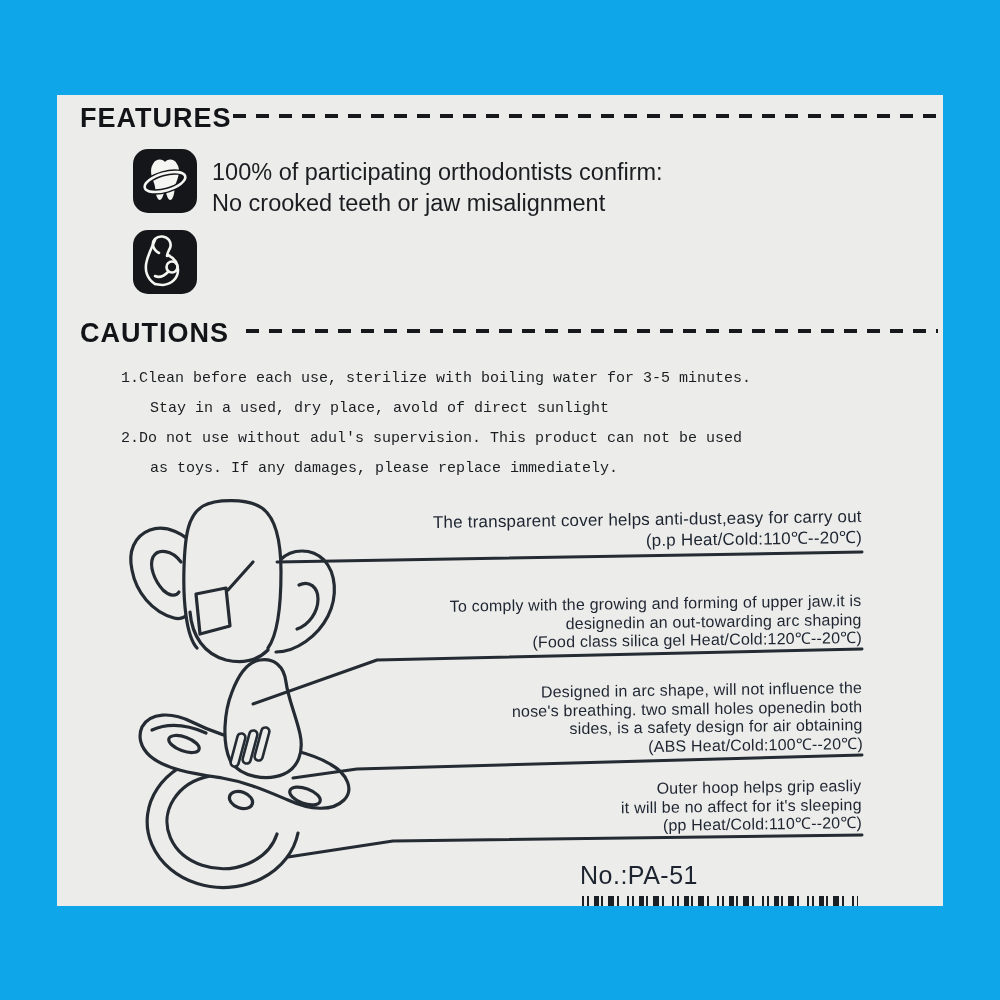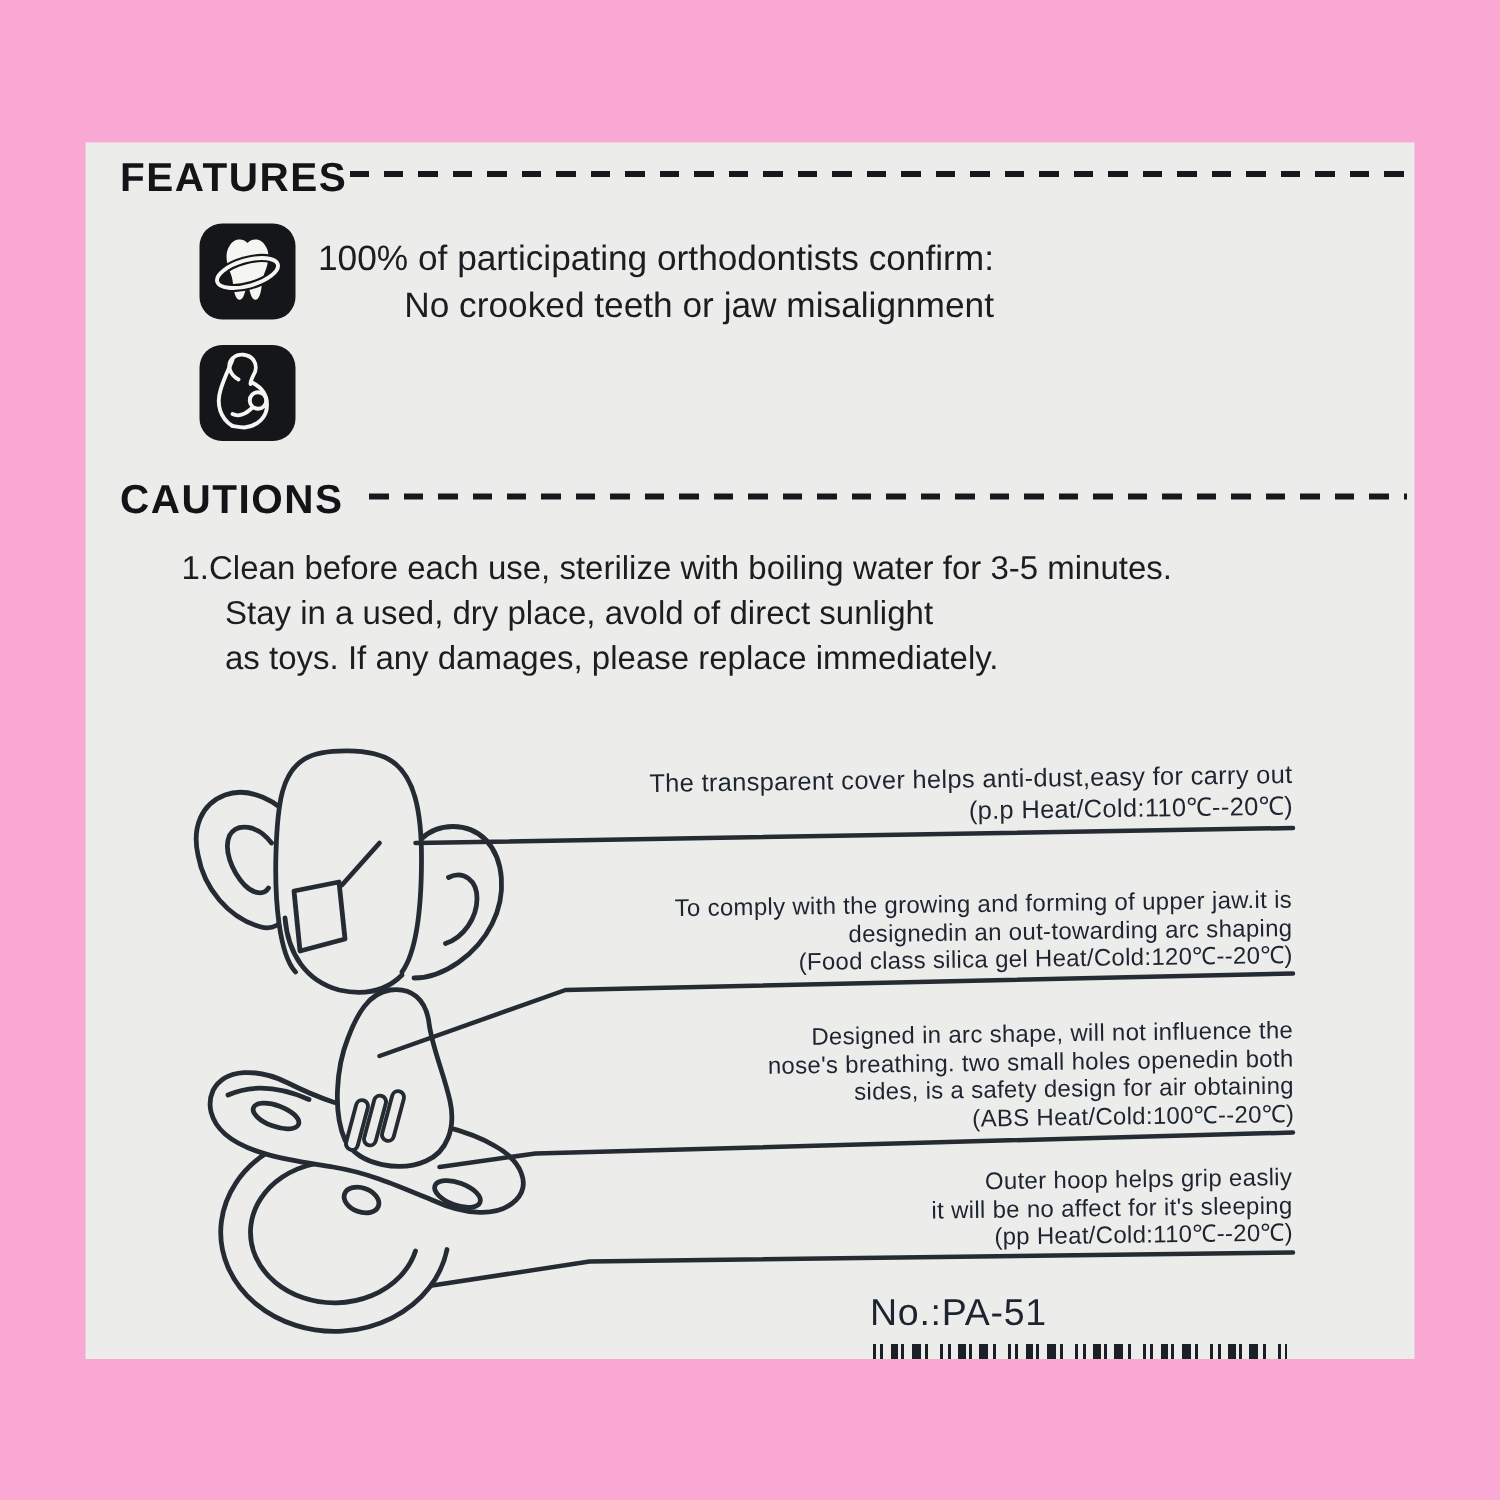--- a/index.html
+++ b/index.html
@@ -1,23 +1,23 @@
 <!DOCTYPE html>
 <html><head>
 <meta charset="utf-8">
 <style>
   html,body{margin:0;padding:0;background:#fff;}
-  .page{position:relative;width:1000px;height:1000px;background:#f9a8d4;overflow:hidden;
+  .page{position:relative;width:1000px;height:1000px;background:#0ea5e9;overflow:hidden;
         font-family:"Liberation Sans", sans-serif;}
   .card{position:absolute;left:57px;top:95px;width:886px;height:811px;background:#ecedeb;}
   .abs{position:absolute;}
   .heading{font-weight:bold;font-size:27px;letter-spacing:1px;color:#121418;}
   .dashrule{height:3.5px;background:repeating-linear-gradient(90deg,#16181c 0 13px,transparent 13px 23px);}
-  .feattext{font-size:23.5px;line-height:31px;color:#1b1d21;text-align:right;}
-  .cautline{font-size:22px;line-height:30px;color:#1b1d21;white-space:nowrap;}
+  .feattext{font-size:23.5px;line-height:31px;color:#1b1d21;}
+  .cautline{font-size:15px;line-height:30px;color:#1b1d21;white-space:nowrap;font-family:Liberation Mono, monospace;}
   .cautline.indent{padding-left:29px;}
   .anno{color:#1e2531;text-align:right;transform:rotate(-0.8deg);transform-origin:right center;
         letter-spacing:0.2px;}
   .anno div{white-space:nowrap;}
   .anno-a{font-size:17px;line-height:21px;}
   .anno-b{font-size:16px;line-height:18.5px;}
   .modelno{font-size:25px;color:#1d2430;letter-spacing:0.5px;}
   .barcode{height:10px;background:repeating-linear-gradient(90deg,
       #1b1f26 0 2px, transparent 2px 5px,
       #1b1f26 5px 7px, transparent 7px 12px,
@@ -60,20 +60,21 @@
       <path d="M 36,43 C 32,47 27,49 23,47"></path>
     </g>
   </svg>
 
   <div class="abs heading" style="left:80px;top:318px;">CAUTIONS</div>
   <div class="abs dashrule" style="left:246px;top:329px;width:692px;"></div>
 
   <div class="abs" style="left:121px;top:364px;">
     <div class="cautline">1.Clean before each use, sterilize with boiling water for 3-5 minutes.</div>
     <div class="cautline indent">Stay in a used, dry place, avold of direct sunlight</div>
+    <div class="cautline">2.Do not use without adul's supervision. This product can not be used</div>
     <div class="cautline indent">as toys. If any damages, please replace immediately.</div>
   </div>
 
   <svg class="abs" style="left:57px;top:480px;" width="886" height="426" viewBox="57 480 886 426">
     <g fill="none" stroke="#252b33" stroke-width="3.2" stroke-linecap="round" stroke-linejoin="round">
 
       <g>
         <path d="M 196,548 C 186,534 166,524 150,530 C 134,536 128,552 132,570
                  C 136,592 152,612 174,618 C 182,620 188,616 190,610"></path>
         <path d="M 181,562 C 172,550 158,548 153,557 C 149,566 154,580 163,590 C 169,596 176,597 179,592"></path>

